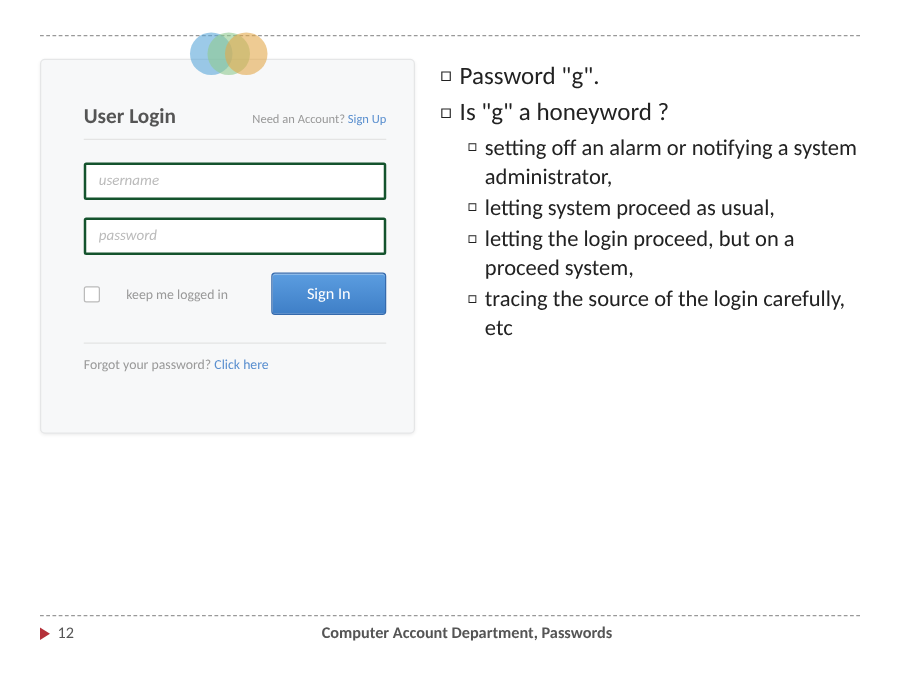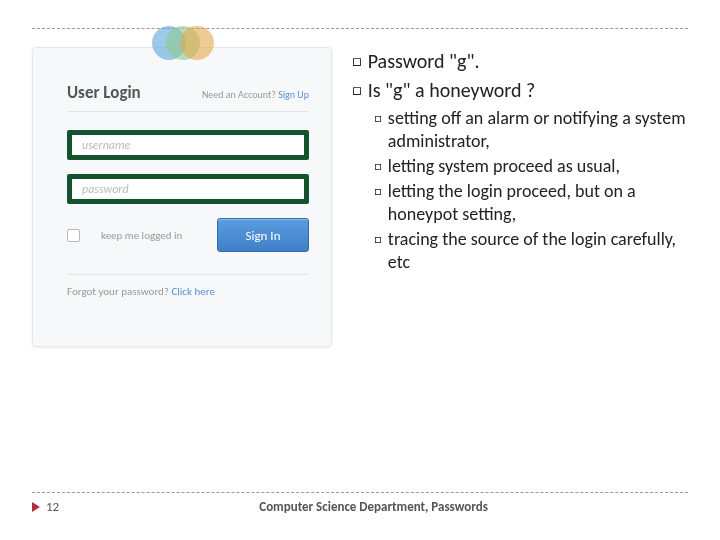--- a/index.html
+++ b/index.html
@@ -76,21 +76,21 @@
   }
   .signup a { color:#5a8fcf; text-decoration:none; }
   .panel-div {
     border: none;
     border-top: 1px solid #e4e4e4;
     margin: 4px 0 18px 0;
   }
   .field {
     width: 100%;
     height: 30px;
-    border: 5px solid #14532d;
+    border: 2px solid #14532d;
     border-radius: 2px;
     background: #fff;
     font-size: 12px;
     color: #bbb;
     padding: 0 10px;
     margin-bottom: 14px;
     display: flex;
     align-items: center;
     font-style: italic;
     text-align: center;
@@ -261,33 +261,33 @@
         <div class="item">
           <span class="sq">□</span>
           <span>setting off an alarm or notifying a system administrator,</span>
         </div>
         <div class="item">
           <span class="sq">□</span>
           <span> letting system proceed as usual,</span>
         </div>
         <div class="item">
           <span class="sq">□</span>
-          <span> letting the login proceed, but on a honeypot setting,</span>
+          <span> letting the login proceed, but on a proceed system,</span>
         </div>
         <div class="item">
           <span class="sq">□</span>
           <span> tracing the source of the login carefully, etc</span>
         </div>
       </div>
     </div>
   </div>
 </div>
 
 <div class="footer">
   <hr class="footer-hr">
   <div class="footer-row">
     <div class="pagenum">
       <span class="tri"></span>
       <span>12</span>
     </div>
-    <div class="footer-text">Computer Science Department, Passwords</div>
+    <div class="footer-text">Computer Account Department, Passwords</div>
   </div>
 </div>
 
 </body></html>

